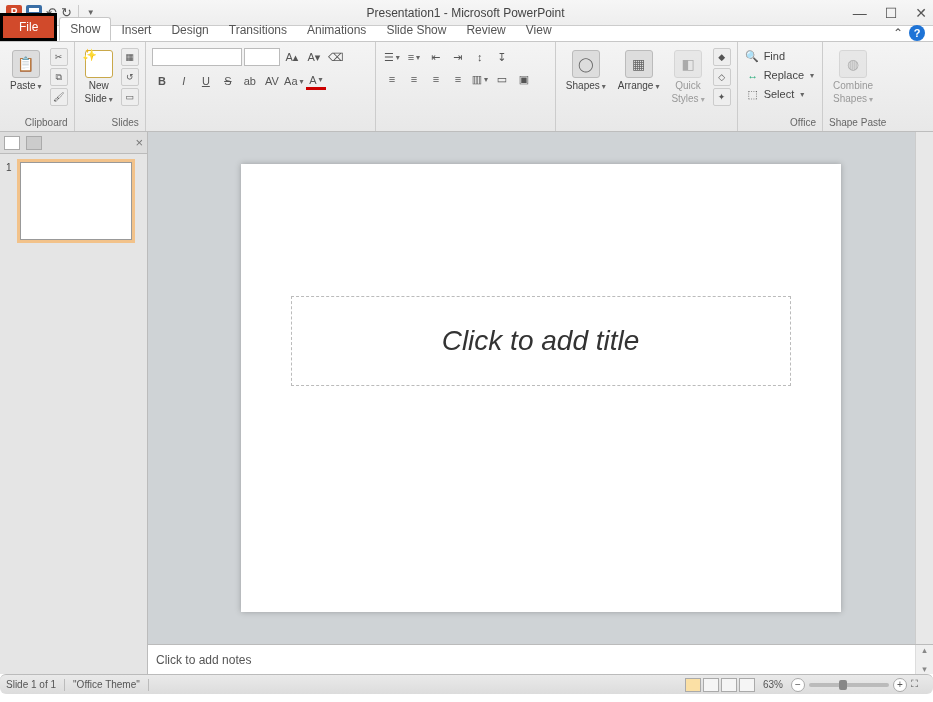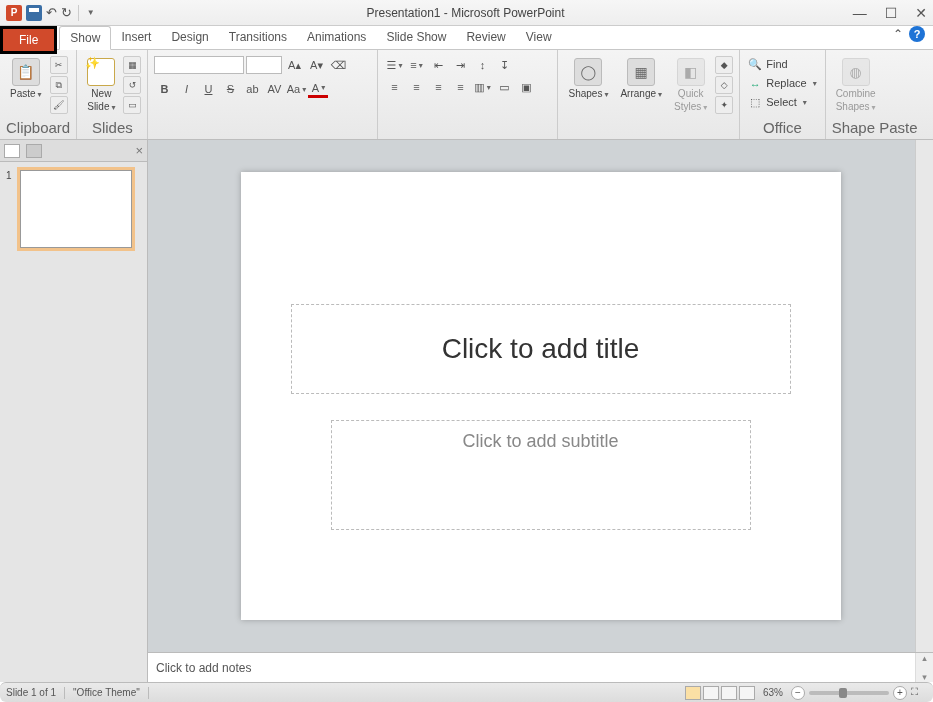--- a/index.html
+++ b/index.html
@@ -11,32 +11,32 @@
 .qat .p-icon { width: 16px; height: 16px; background: #d14a2b; color:#fff; font-size:10px; font-weight:bold; display:flex; align-items:center; justify-content:center; border-radius:2px;}
 .qat .save-icon { width:16px; height:16px; background:#3a6ea5; border-radius:2px; position:relative;}
 .qat .save-icon::after{content:'';position:absolute;top:3px;left:3px;width:10px;height:4px;background:#fff;}
 .qat .undo,.qat .redo{font-size:13px;color:#555;cursor:default;}
 .qat .sep{width:1px;height:16px;background:#ccc;margin:0 2px;}
 .title-text { position:absolute; left:0; right:2px; text-align:center; font-size:12px; color:#444; pointer-events:none;}
 .win-controls { position:absolute; right:6px; display:flex; gap:18px; font-size:14px; color:#555;}
 .win-controls span{cursor:default;}
 
 
-.tabs { height: 24px; background:#fff; display:flex; align-items:flex-start; border-bottom:1px solid #c7c7c7; position:relative;}
+.tabs { height: 16px; background:#fff; display:flex; align-items:flex-end; border-bottom:1px solid #c7c7c7; position:relative;}
 .tabs .tab { padding: 4px 10px; font-size:12px; color:#555; cursor:default;}
 .tabs .file-tab { background:#d14a2b; color:#fff; padding:4px 16px; border:3px solid #000; border-bottom:3px solid #000; margin-right:2px;}
 .tabs .active-tab { border:1px solid #c7c7c7; border-bottom:1px solid #fff; border-top-left-radius:3px; border-top-right-radius:3px; background:#fff;}
 .tabs .help-area{position:absolute; right:8px; display:flex; gap:6px; align-items:center; font-size:12px; color:#555;}
 .help-icon{width:16px;height:16px;border-radius:50%;background:#1e73d6;color:#fff;display:flex;align-items:center;justify-content:center;font-weight:bold;font-size:11px;}
 
 
 .ribbon { height: 90px; background: linear-gradient(#f4f4f4,#e8e8e8); border-bottom:1px solid #bdbdbd; display:flex; }
 .group { border-right:1px solid #ccc; display:flex; flex-direction:column; justify-content:flex-end; padding:2px 6px 0 6px; position:relative;}
 .group-body{flex:1; display:flex; align-items:flex-start; gap:4px; padding-top:4px;}
-.group-label{font-size:15px; color:#666; text-align:center; padding:2px 0 3px 0; white-space:nowrap;}
+.group-label{font-size:10px; color:#666; text-align:right; padding:2px 0 3px 0; white-space:nowrap;}
 .big-btn{display:flex;flex-direction:column;align-items:center;gap:2px;font-size:10px;color:#444; padding:2px 4px;cursor:default;}
 .big-btn .icn{width:28px;height:28px;background:#ddd;border:1px solid #bbb;border-radius:3px;display:flex;align-items:center;justify-content:center;color:#666;font-size:14px;}
 .drop{font-size:8px;margin-left:2px;color:#666;}
 .mini-col{display:flex;flex-direction:column;gap:2px;justify-content:flex-start;}
 .mini-btn{width:18px;height:18px;background:#eee;border:1px solid #ccc;border-radius:2px;font-size:9px;display:flex;align-items:center;justify-content:center;color:#555;}
 .font-row{display:flex;gap:2px;align-items:center;margin-bottom:2px;}
 .font-select{width:90px;height:18px;border:1px solid #bbb;background:#fff;font-size:10px;padding:0 3px;color:#999;}
 .size-select{width:36px;height:18px;border:1px solid #bbb;background:#fff;font-size:10px;padding:0 3px;}
 .fmt-btn{width:20px;height:18px;display:flex;align-items:center;justify-content:center;font-size:11px;color:#555;cursor:default;}
 .row-flex{display:flex;gap:2px;}
@@ -54,21 +54,21 @@
 .thumb-area{flex:1;padding:8px 6px;}
 .thumb-item{display:flex;gap:4px;}
 .thumb-num{font-size:10px;color:#444;width:10px;}
 .thumb-slide{width:112px;height:78px;background:#fff;border:1px solid #999;box-shadow:0 0 0 3px #f2c28a;}
 
 .slide-region{flex:1;display:flex;flex-direction:column;background:#cfd3d6;}
 .slide-canvas-wrap{flex:1;display:flex;align-items:center;justify-content:center;position:relative;overflow:auto;}
 .slide-canvas{width:600px;height:448px;background:#fff;box-shadow:0 0 6px rgba(0,0,0,.25);position:relative;}
 .ph{position:absolute;border:1px dashed #bbb;display:flex;align-items:flex-start;justify-content:center;}
 .ph-title{left:50px;right:50px;top:132px;height:90px;align-items:center;}
-.ph-title span{font-size:28px;color:#333;}
+.ph-title span{font-size:28px;color:#333;font-style:italic;}
 .ph-sub{left:90px;right:90px;top:248px;height:110px;padding-top:10px;}
 .ph-sub span{font-size:18px;color:#888;}
 .vscroll{position:absolute;right:0;top:0;bottom:0;width:18px;background:#e8e8e8;border-left:1px solid #ccc;}
 .notes{height:30px;background:#fff;border-top:1px solid #bbb;display:flex;align-items:center;padding:0 8px;font-size:12px;color:#555;position:relative;}
 .notes .ns{position:absolute;right:0;top:0;bottom:0;width:18px;background:#efefef;border-left:1px solid #ddd;display:flex;flex-direction:column;justify-content:space-between;align-items:center;font-size:9px;color:#888;}
 
 
 .status-bar{height:20px;background:linear-gradient(#eaeaea,#dcdcdc);border-top:1px solid #bbb;display:flex;align-items:center;font-size:10px;color:#555;padding:0 6px;gap:8px;border-radius:6px;}
 .status-bar .sep{width:1px;height:12px;background:#bbb;}
 .status-bar .flex{flex:1;}
@@ -273,23 +273,20 @@
       </div>
     </div>
   </div>
 
   <div class="slide-region">
     <div class="slide-canvas-wrap">
       <div class="slide-canvas">
         <div class="ph ph-title">
           <span>Click to add title</span>
         </div>
-        <div class="ph ph-sub">
-          <span>Click to add subtitle</span>
-        </div>
       </div>
       <div class="vscroll"></div>
     </div>
     <div class="notes">
       <span>Click to add notes</span>
       <div class="ns">
           <span>▴</span>
           <span>▾</span>
         </div>
     </div>

